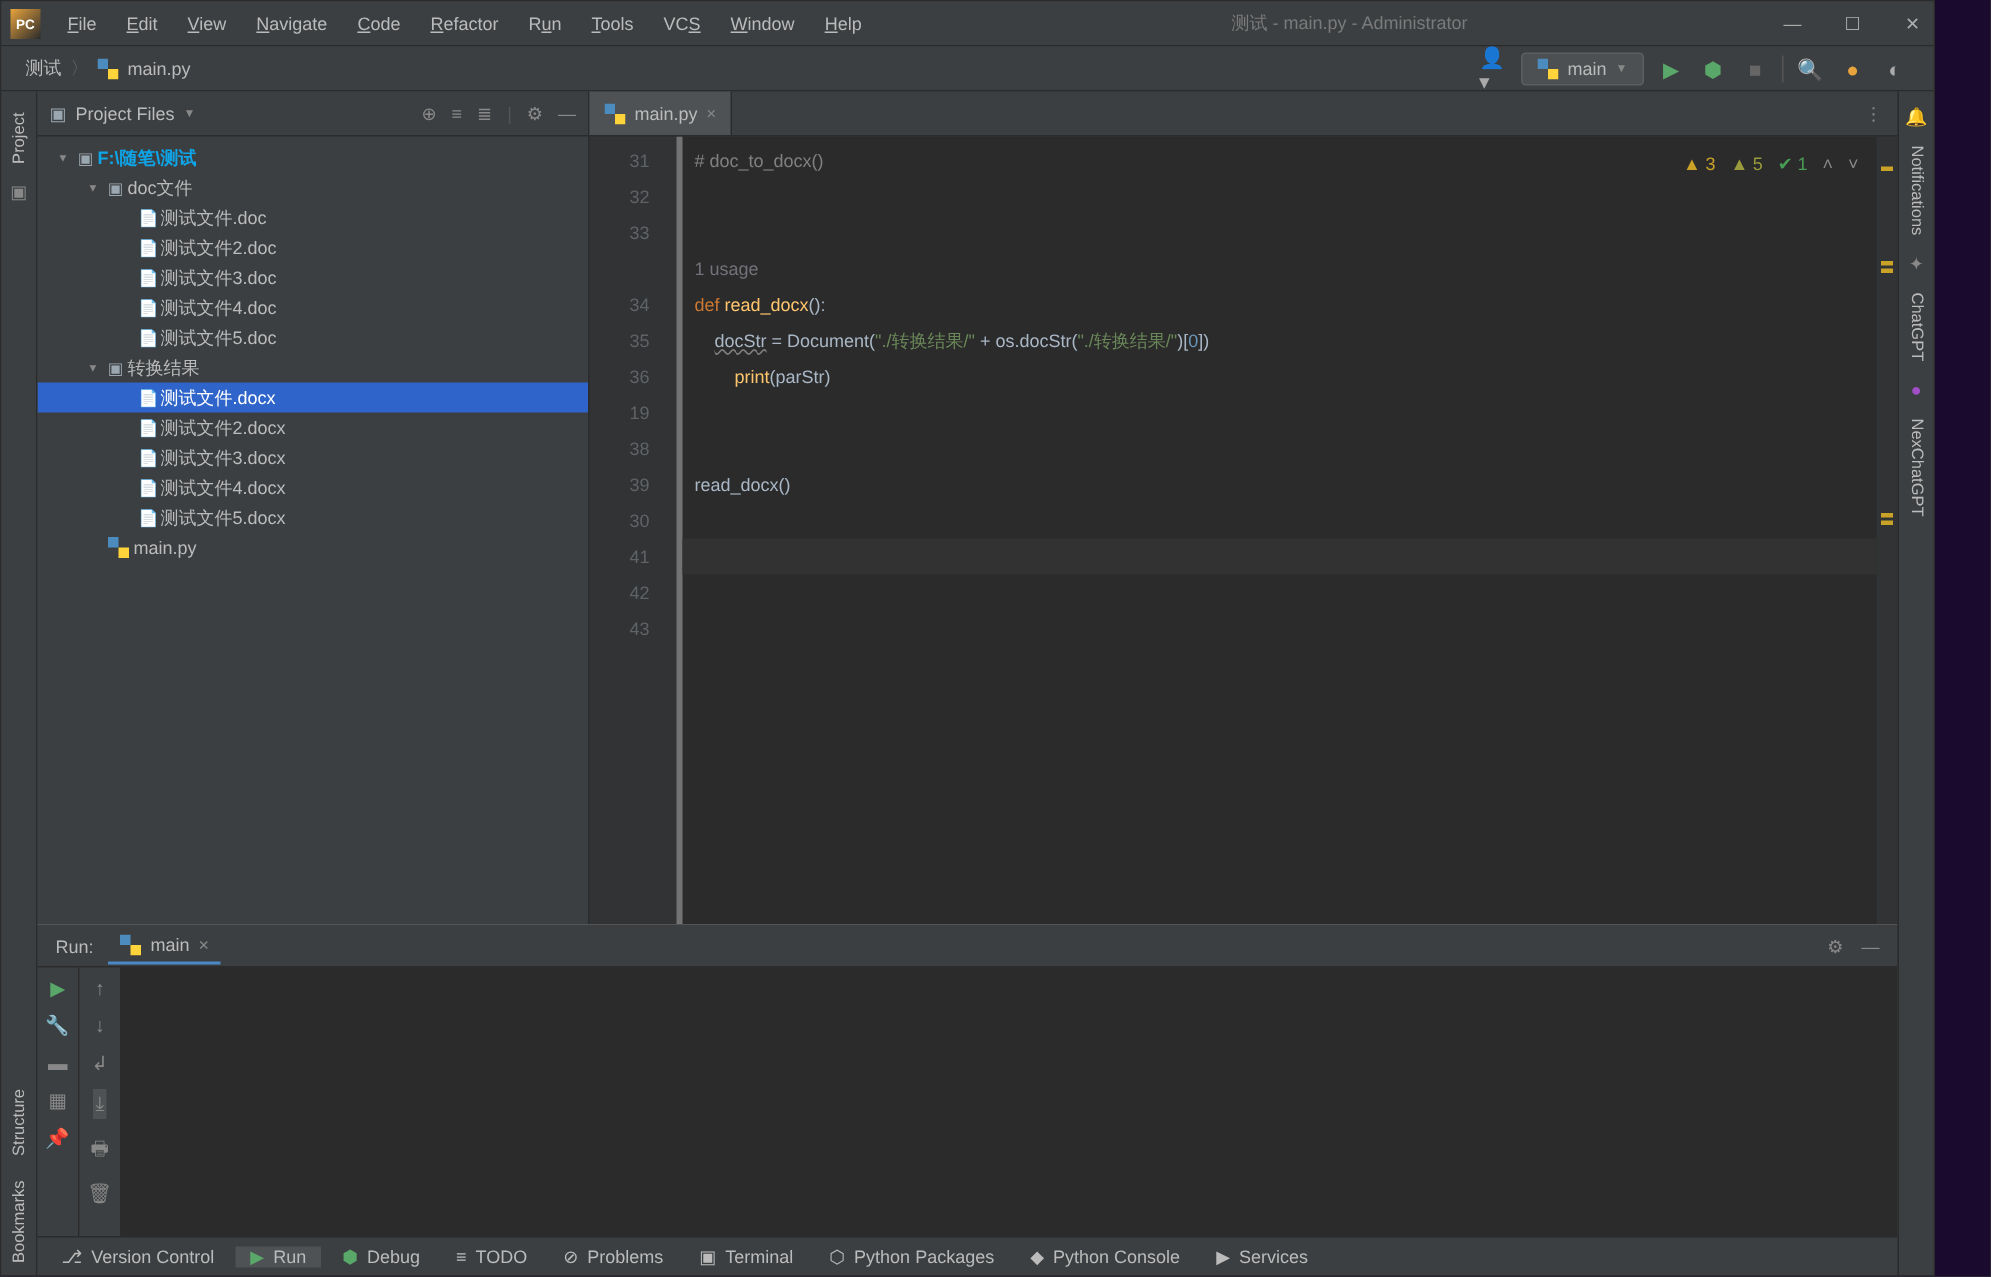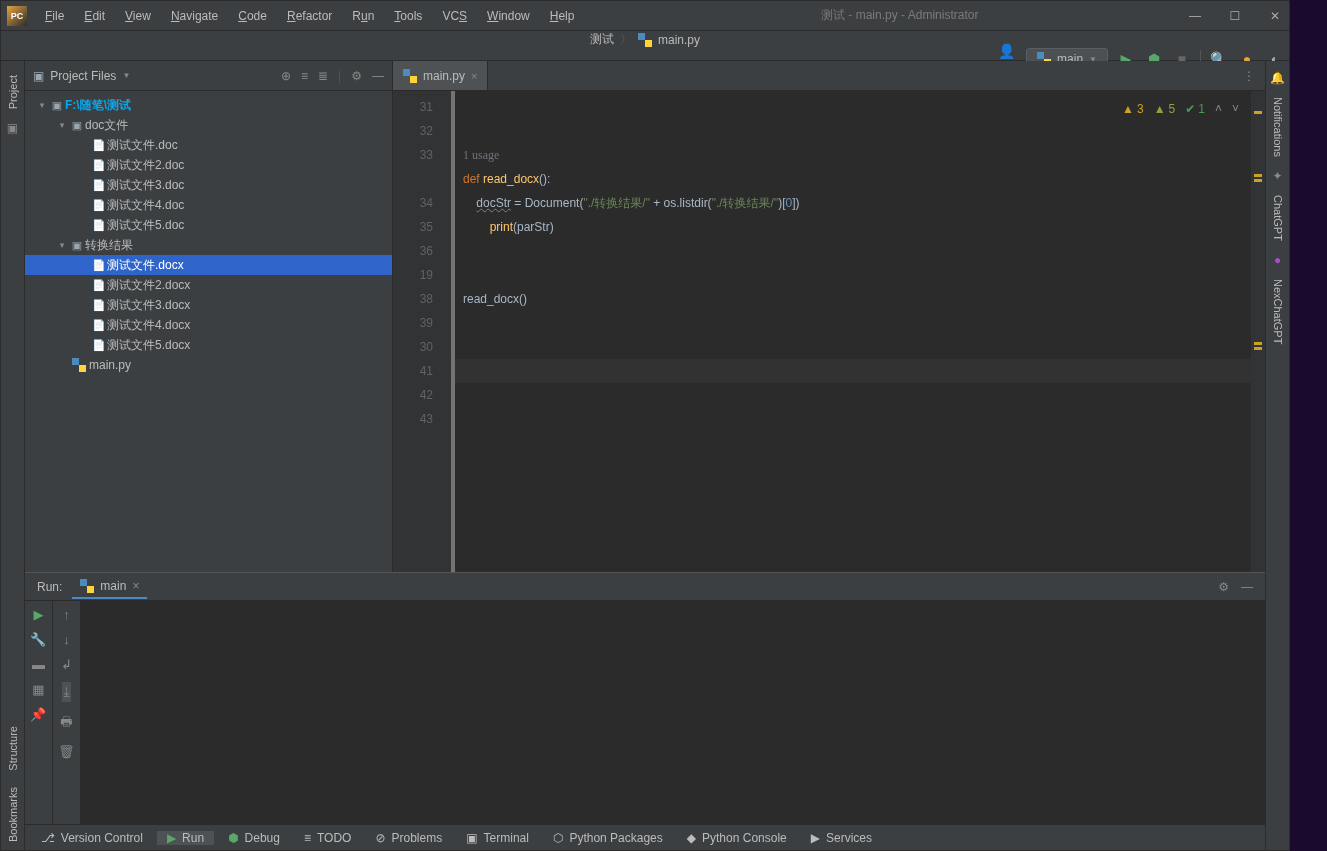--- a/index.html
+++ b/index.html
@@ -8,21 +8,21 @@
 
 .titlebar { height:30px; background:#3c3f41; display:flex; align-items:center; padding:0 6px; border-bottom:1px solid #2b2b2b; }
 .titlebar .logo { width:20px; height:20px; background:linear-gradient(135deg,#e8a33d 0%,#2b2b2b 100%); display:flex; align-items:center; justify-content:center; font-size:9px; font-weight:bold; color:#fff; margin-right:10px; }
 .menu { display:flex; gap:4px; }
 .menu span { padding:4px 8px; cursor:pointer; color:#bbb; }
 .menu span u { text-decoration:underline; }
 .wtitle { flex:1; text-align:center; padding-left:30px; color:#7a7a7a; }
 .winbtns { display:flex; gap:24px; color:#aaa; }
 .winbtns span { width:16px; text-align:center; cursor:pointer; }
 
-.navbar { height:30px; background:#3c3f41; display:flex; align-items:center; padding:0 4px; border-bottom:1px solid #2b2b2b;flex-direction:column; }
+.navbar { height:30px; background:#3c3f41; display:flex; align-items:center; padding:0 16px; border-bottom:1px solid #2b2b2b; }
 .crumb { display:flex; align-items:center; gap:6px; color:#bbb; }
 .crumb .sep { color:#666;}
 .navright { margin-left:auto; display:flex; align-items:center; gap:8px;}
 .cfg { background:#4c5052; border:1px solid #5b5f61; padding:3px 10px; border-radius:3px; display:flex; align-items:center; gap:6px; cursor:pointer;}
 .tri { font-size:8px; color:#888; }
 .iconbtn { width:20px; height:20px; display:flex; align-items:center; justify-content:center; cursor:pointer; color:#aaa; font-size:14px;}
 .play { color:#59a869;}
 .bug { color:#59a869;}
 .stop { color:#666;}
 
@@ -56,27 +56,27 @@
 .gutter { width:62px; background:#313335; color:#606366; text-align:right; padding:4px 18px 0 0; line-height:24px; border-right:4px solid #737373;}
 .lines { flex:1; padding:4px 0 0 8px; line-height:24px; color:#a9b7c6; position:relative;}
 .lines .ln { white-space:pre;}
 .inspect { position:absolute; top:6px; right:12px; display:flex; gap:10px; font-size:12px;}
 .inspect span { display:flex; align-items:center; gap:3px;}
 .kw { color:#cc7832;}
 .fn { color:#ffc66d;}
 .str { color:#6a8759;}
 .num { color:#6897bb;}
 .cmt { color:#808080;}
-.hint { color:#72737a; font-size:12px;font-family:Liberation Serif, serif;}
+.hint { color:#72737a; font-size:12px;}
 .underw { text-decoration:underline wavy #808080 1px;}
 .hl-line { position:absolute; left:0; right:0; height:24px; background:#323232;}
 .errstripe { width:14px; background:#313335;}
 .errstripe .m { width:8px; height:3px; margin:2px auto;}
 
-.runpane { height:252px; background:#2b2b2b; border-top:1px solid #555; display:flex; flex-direction:column;}
+.runpane { height:208px; background:#2b2b2b; border-top:1px solid #555; display:flex; flex-direction:column;}
 .runhead { height:28px; background:#3c3f41; display:flex; align-items:center; padding:0 12px; border-bottom:1px solid #2b2b2b;}
 .runhead .rtab { margin-left:10px; display:flex; align-items:center; gap:6px; padding:4px 8px; border-bottom:2px solid #4a88c7;}
 .runhead .rtools { margin-left:auto; display:flex; gap:12px; color:#888;}
 .runbody { flex:1; display:flex;}
 .runtools { width:28px; background:#3c3f41; display:flex; flex-direction:column; align-items:center; padding-top:6px; gap:10px; border-right:1px solid #2b2b2b;}
 .runtools2 { width:28px; background:#3c3f41; display:flex; flex-direction:column; align-items:center; padding-top:6px; gap:10px; border-right:1px solid #2b2b2b;}
 .runtools span,.runtools2 span { color:#888; cursor:pointer; font-size:13px;}
 .runout { flex:1; background:#2b2b2b;}
 
 .status { height:26px; background:#3c3f41; border-top:1px solid #2b2b2b; display:flex; align-items:center; padding:0 6px; gap:4px;}
@@ -237,25 +237,26 @@
                     <span>▲</span>
                     <span>5</span>
                   </span>
                 <span style="color:#499c54">
                     <span>✔</span>
                     <span>1</span>
                   </span>
                 <span style="color:#888">˄</span>
                 <span style="color:#888">˅</span>
               </div>
+<div class="ln"><span class="cmt"># doc_to_docx()</span></div>
 <div class="ln"> </div>
 <div class="ln"> </div>
 <div class="ln"><span class="hint">1 usage</span></div>
 <div class="ln"><span class="kw">def </span><span class="fn">read_docx</span><span>():</span></div>
-<div class="ln"><span>    </span><span class="underw">docStr</span><span> = Document(</span><span class="str">"./转换结果/"</span><span> + os.listdir(</span><span class="str">"./转换结果/"</span><span>)[</span><span class="num">0</span><span>])</span></div>
+<div class="ln"><span>    </span><span class="underw">docStr</span><span> = Document(</span><span class="str">"./转换结果/"</span><span> + os.docStr(</span><span class="str">"./转换结果/"</span><span>)[</span><span class="num">0</span><span>])</span></div>
 <div class="ln"><span>        </span><span class="fn">print</span><span>(parStr)</span></div>
 <div class="ln"> </div>
 <div class="ln"> </div>
 <div class="ln" style="position:relative;z-index:1"><span>read_docx()</span></div>
 <div class="ln"> </div>
 <div class="ln"> </div>
             </div>
             <div class="errstripe">
               <div class="m" style="background:#c9a227;margin-top:20px"></div>
               <div class="m" style="background:#c9a227;margin-top:60px"></div>

